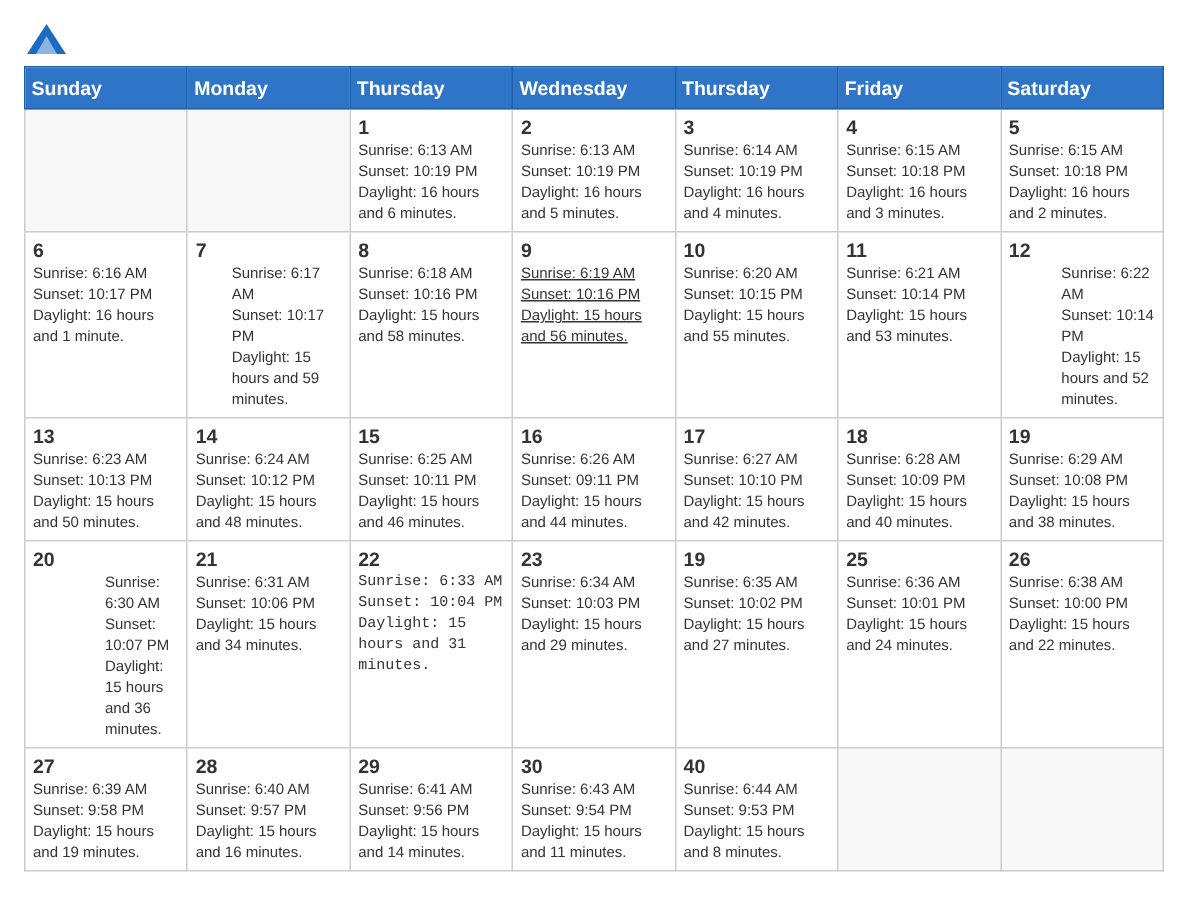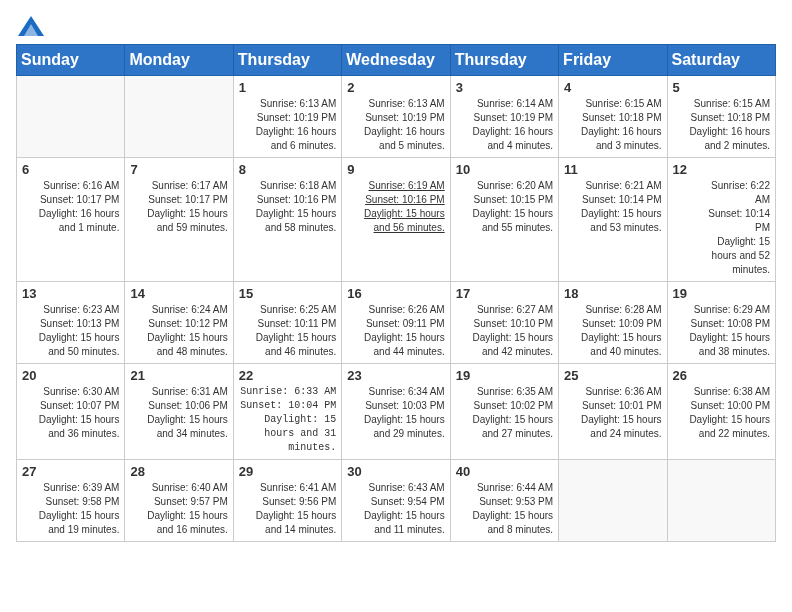--- a/index.html
+++ b/index.html
@@ -45,21 +45,21 @@
       color: #555;
     }
     .calendar {
       width: 100%;
       border-collapse: collapse;
       border: 1px solid #ccc;
     }
     .calendar th {
       background: #2e75c8;
       color: #fff;
-      font-size: 16px;
+      font-size: 13px;
       font-weight: bold;
       padding: 6px 4px;
       text-align: left;
       border: 1px solid #2060a8;
     }
     .calendar td {
       vertical-align: top;
       border: 1px solid #ccc;
       padding: 4px 5px;
       font-size: 10.5px;
@@ -75,21 +75,20 @@
       font-size: 13px;
       font-weight: bold;
       color: #333;
       display: block;
       margin-bottom: 2px;
     }
     .day-info {
       font-size: 10px;
       color: #333;
       line-height: 1.4;
-      text-align: right;
     }
     .week-row td {
       height: 82px;
     }
   </style>
 </head>
 <body>
 
 <div class="header">
   <div class="logo">
@@ -159,21 +158,21 @@
       </tr>
       <tr class="week-row">
         <td>
           <span class="day-number">6</span>
           <div class="day-info" style="white-space: pre-line;">Sunrise: 6:16 AM
 Sunset: 10:17 PM
 Daylight: 16 hours and 1 minute.</div>
         </td>
         <td>
           <span class="day-number">7</span>
-          <div class="day-info" style="white-space: pre-line;">Sunrise: 6:17 AM
+          <div class="day-info" style="white-space: pre-line; margin-left: 24px;">Sunrise: 6:17 AM
 Sunset: 10:17 PM
 Daylight: 15 hours and 59 minutes.</div>
         </td>
         <td>
           <span class="day-number">8</span>
           <div class="day-info" style="white-space: pre-line;">Sunrise: 6:18 AM
 Sunset: 10:16 PM
 Daylight: 15 hours and 58 minutes.</div>
         </td>
         <td>
@@ -241,21 +240,21 @@
         <td>
           <span class="day-number">19</span>
           <div class="day-info" style="white-space: pre-line;">Sunrise: 6:29 AM
 Sunset: 10:08 PM
 Daylight: 15 hours and 38 minutes.</div>
         </td>
       </tr>
       <tr class="week-row">
         <td>
           <span class="day-number">20</span>
-          <div class="day-info" style="white-space: pre-line;">Sunrise: 6:30 AM
+          <div class="day-info" style="white-space: pre-line; margin-left: 48px;">Sunrise: 6:30 AM
 Sunset: 10:07 PM
 Daylight: 15 hours and 36 minutes.</div>
         </td>
         <td>
           <span class="day-number">21</span>
           <div class="day-info" style="white-space: pre-line;">Sunrise: 6:31 AM
 Sunset: 10:06 PM
 Daylight: 15 hours and 34 minutes.</div>
         </td>
         <td>

